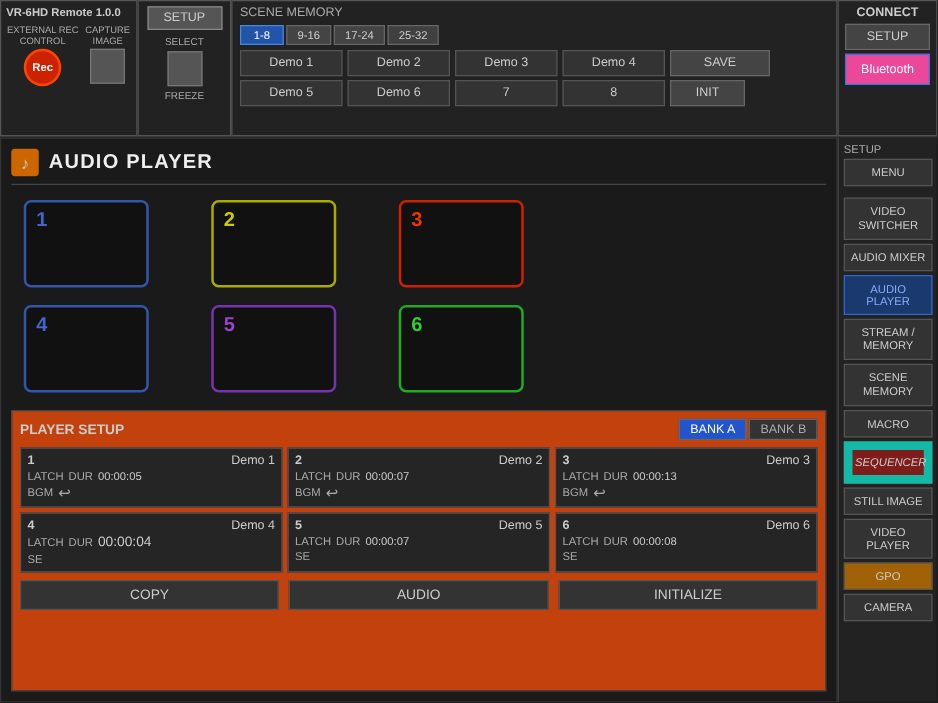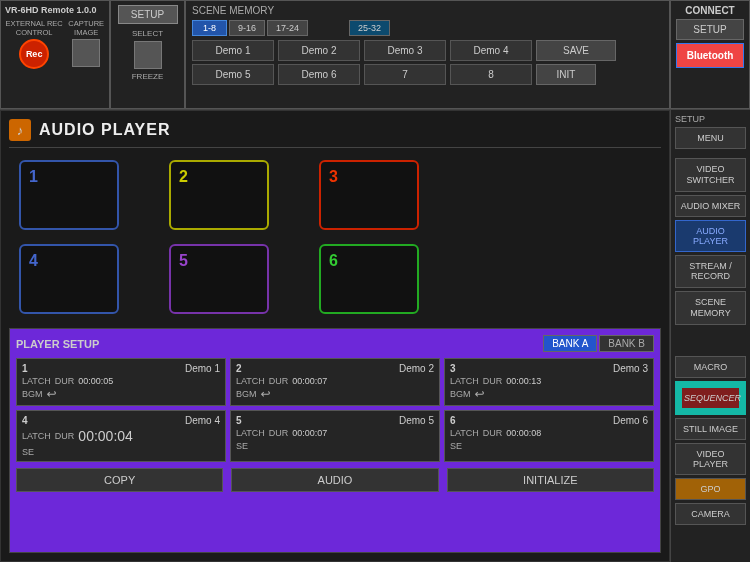--- a/index.html
+++ b/index.html
@@ -41,42 +41,42 @@
     <div style="width:28px; height:28px; background:#555; border:1px solid #777;"></div>
     <div style="font-size:8px; color:#aaa;">FREEZE</div>
   </div>
 
   <div style="flex:1; border:1px solid #555; background:#222; padding:4px 6px;">
     <div style="font-size:10px; color:#aaa; margin-bottom:4px;">SCENE MEMORY</div>
     <div style="display:flex; gap:2px; margin-bottom:4px;">
       <button style="background:#2255aa; border:1px solid #4488dd; color:white; font-size:9px; padding:2px 10px; cursor:pointer;">1-8</button>
       <button style="background:#444; border:1px solid #666; color:#ccc; font-size:9px; padding:2px 8px; cursor:pointer;">9-16</button>
       <button style="background:#444; border:1px solid #666; color:#ccc; font-size:9px; padding:2px 8px; cursor:pointer;">17-24</button>
-      <button style="background:#0c4a6e; border:1px solid #666; color:#ccc; font-size:9px; padding:0 8px; cursor:pointer;margin-left:39px;">25-32</button>
+      <button style="background:#404040; border:1px solid #666; color:#ccc; font-size:9px; padding:0 8px; cursor:pointer;">25-32</button>
     </div>
     <div style="display:flex; gap:4px; margin-bottom:3px;">
       <button style="background:#333; border:1px solid #555; color:#ccc; font-size:10px; padding:4px 0; width:82px; cursor:pointer;">Demo 1</button>
       <button style="background:#333; border:1px solid #555; color:#ccc; font-size:10px; padding:4px 0; width:82px; cursor:pointer;">Demo 2</button>
       <button style="background:#333; border:1px solid #555; color:#ccc; font-size:10px; padding:4px 0; width:82px; cursor:pointer;">Demo 3</button>
       <button style="background:#333; border:1px solid #555; color:#ccc; font-size:10px; padding:4px 0; width:82px; cursor:pointer;">Demo 4</button>
       <button style="background:#444; border:1px solid #666; color:#ccc; font-size:10px; padding:4px 0; width:80px; cursor:pointer;">SAVE</button>
     </div>
     <div style="display:flex; gap:4px;">
       <button style="background:#333; border:1px solid #555; color:#ccc; font-size:10px; padding:4px 0; width:82px; cursor:pointer;">Demo 5</button>
       <button style="background:#333; border:1px solid #555; color:#ccc; font-size:10px; padding:4px 0; width:82px; cursor:pointer;">Demo 6</button>
       <button style="background:#333; border:1px solid #555; color:#ccc; font-size:10px; padding:4px 0; width:82px; cursor:pointer;">7</button>
       <button style="background:#333; border:1px solid #555; color:#ccc; font-size:10px; padding:4px 0; width:82px; cursor:pointer;">8</button>
       <button style="background:#444; border:1px solid #666; color:#ccc; font-size:10px; padding:4px 0; width:60px; cursor:pointer;">INIT</button>
     </div>
   </div>
 
   <div style="width:80px; border:1px solid #555; background:#222; padding:4px; display:flex; flex-direction:column; align-items:center; gap:3px;">
     <div style="font-size:10px; color:#ccc; font-weight:bold;">CONNECT</div>
     <button style="background:#444; border:1px solid #666; color:#ccc; font-size:10px; padding:4px 0; width:68px; cursor:pointer;">SETUP</button>
-    <button style="background:#ef4444; border:1px solid #3377ee; color:white; font-size:10px; padding:6px 0; width:68px; cursor:pointer; font-weight:bold;">Bluetooth</button>
+    <button style="background:#ec4899; border:1px solid #3377ee; color:white; font-size:10px; padding:6px 0; width:68px; cursor:pointer; font-weight:normal;">Bluetooth</button>
   </div>
 </div>
 
 <div style="display:flex; height:452px;">
 
   <div style="flex:1; background:#1a1a1a; padding:8px; display:flex; flex-direction:column; border:1px solid #333;">
 
     <div style="display:flex; align-items:center; gap:8px; margin-bottom:12px; border-bottom:1px solid #444; padding-bottom:6px;">
       <div style="width:22px; height:22px; background:#cc6600; border-radius:3px; display:flex; align-items:center; justify-content:center; font-size:13px;">♪</div>
       <div style="font-size:16px; font-weight:bold; color:#eee; letter-spacing:1px;">AUDIO PLAYER</div>
@@ -99,21 +99,21 @@
         <span>4</span>
       </div>
       <div style="width:100px; height:70px; background:#111; border-radius:6px; border:2px solid #7733aa; display:flex; align-items:flex-start; justify-content:flex-start; padding:6px 8px; font-size:16px; font-weight:bold; color:#9944cc; cursor:pointer;">
         <span>5</span>
       </div>
       <div style="width:100px; height:70px; background:#111; border-radius:6px; border:2px solid #22aa22; display:flex; align-items:flex-start; justify-content:flex-start; padding:6px 8px; font-size:16px; font-weight:bold; color:#33cc33; cursor:pointer;">
         <span>6</span>
       </div>
     </div>
 
-    <div style="border:1px solid #444; background:#6d28d9; padding:6px; flex:1;">
+    <div style="border:1px solid #444; background:#c2410c; padding:6px; flex:1;">
       <div style="display:flex; justify-content:space-between; align-items:center; margin-bottom:6px;">
         <div style="font-size:11px; color:#ccc; font-weight:bold;">PLAYER SETUP</div>
         <div style="display:flex; gap:2px;">
           <button style="font-size:10px; padding:2px 8px; border:1px solid #666; background:#2255cc; color:white; cursor:pointer;">BANK A</button>
           <button style="font-size:10px; padding:2px 8px; border:1px solid #666; background:#333; color:#aaa; cursor:pointer;">BANK B</button>
         </div>
       </div>
 
       <div style="display:flex; gap:4px; margin-bottom:4px;">
 
@@ -169,21 +169,21 @@
       <div style="display:flex; gap:4px; margin-bottom:6px;">
 
         <div style="flex:1; border:1px solid #555; background:#252525; padding:4px 5px;">
           <div style="display:flex; justify-content:space-between; margin-bottom:2px;">
             <span style="font-size:10px; color:#ccc; font-weight:bold;">4</span>
             <span style="font-size:10px; color:#ccc;">Demo 4</span>
           </div>
           <div style="display:flex; gap:4px; align-items:center;">
             <span style="font-size:9px; color:#aaa;">LATCH</span>
             <span style="font-size:9px; color:#aaa;">DUR</span>
-            <span style="font-size:14px; color:#ccc;">00:00:04</span>
+            <span style="font-size:11px; color:#ccc;">00:00:04</span>
           </div>
           <div style="margin-top:1px;">
             <span style="font-size:9px; color:#aaa;">SE</span>
           </div>
         </div>
 
         <div style="flex:1; border:1px solid #555; background:#252525; padding:4px 5px;">
           <div style="display:flex; justify-content:space-between; margin-bottom:2px;">
             <span style="font-size:10px; color:#ccc; font-weight:bold;">5</span>
             <span style="font-size:10px; color:#ccc;">Demo 5</span>
@@ -224,23 +224,23 @@
 
   <div style="width:80px; background:#222; border-left:1px solid #444; display:flex; flex-direction:column; padding:4px; gap:3px;">
     <div style="font-size:9px; color:#aaa; text-align:left;">SETUP</div>
     <button style="background:#333; border:1px solid #555; color:#ccc; font-size:9px; padding:5px 2px; cursor:pointer;">MENU</button>
     <div style="height:3px;"></div>
     <button style="background:#333; border:1px solid #555; color:#ccc; font-size:9px; padding:5px 2px; line-height:1.2; cursor:pointer;">VIDEO
 SWITCHER</button>
     <button style="background:#333; border:1px solid #555; color:#ccc; font-size:9px; padding:5px 2px; cursor:pointer;">AUDIO MIXER</button>
     <button style="background:#1a3a6e; border:1px solid #3366cc; color:#88aaff; font-size:9px; padding:5px 2px; cursor:pointer;">AUDIO PLAYER</button>
     <button style="background:#333; border:1px solid #555; color:#ccc; font-size:9px; padding:5px 2px; line-height:1.2; cursor:pointer;">STREAM /
-RECORD</button>
+MEMORY</button>
     <button style="background:#333; border:1px solid #555; color:#ccc; font-size:9px; padding:5px 2px; line-height:1.2; cursor:pointer;">SCENE
 MEMORY</button>
-    <button style="background:#333; border:1px solid #555; color:#ccc; font-size:9px; padding:5px 2px; cursor:pointer;margin-top:28px;">MACRO</button>
+    <button style="background:#333; border:1px solid #555; color:#ccc; font-size:9px; padding:5px 2px; cursor:pointer;">MACRO</button>
     <button style="background:#7f1d1d; border:7px solid #14b8a6; color:#ccc; font-size:9px; padding:5px 2px; cursor:pointer;font-style:italic;">SEQUENCER</button>
     <button style="background:#333; border:1px solid #555; color:#ccc; font-size:9px; padding:5px 2px; cursor:pointer;">STILL IMAGE</button>
     <button style="background:#333; border:1px solid #555; color:#ccc; font-size:9px; padding:5px 2px; cursor:pointer;">VIDEO PLAYER</button>
     <button style="background:#a16207; border:1px solid #555; color:#ccc; font-size:9px; padding:5px 2px; cursor:pointer;">GPO</button>
     <button style="background:#333; border:1px solid #555; color:#ccc; font-size:9px; padding:5px 2px; cursor:pointer;">CAMERA</button>
   </div>
 </div>
 
 </body></html>

